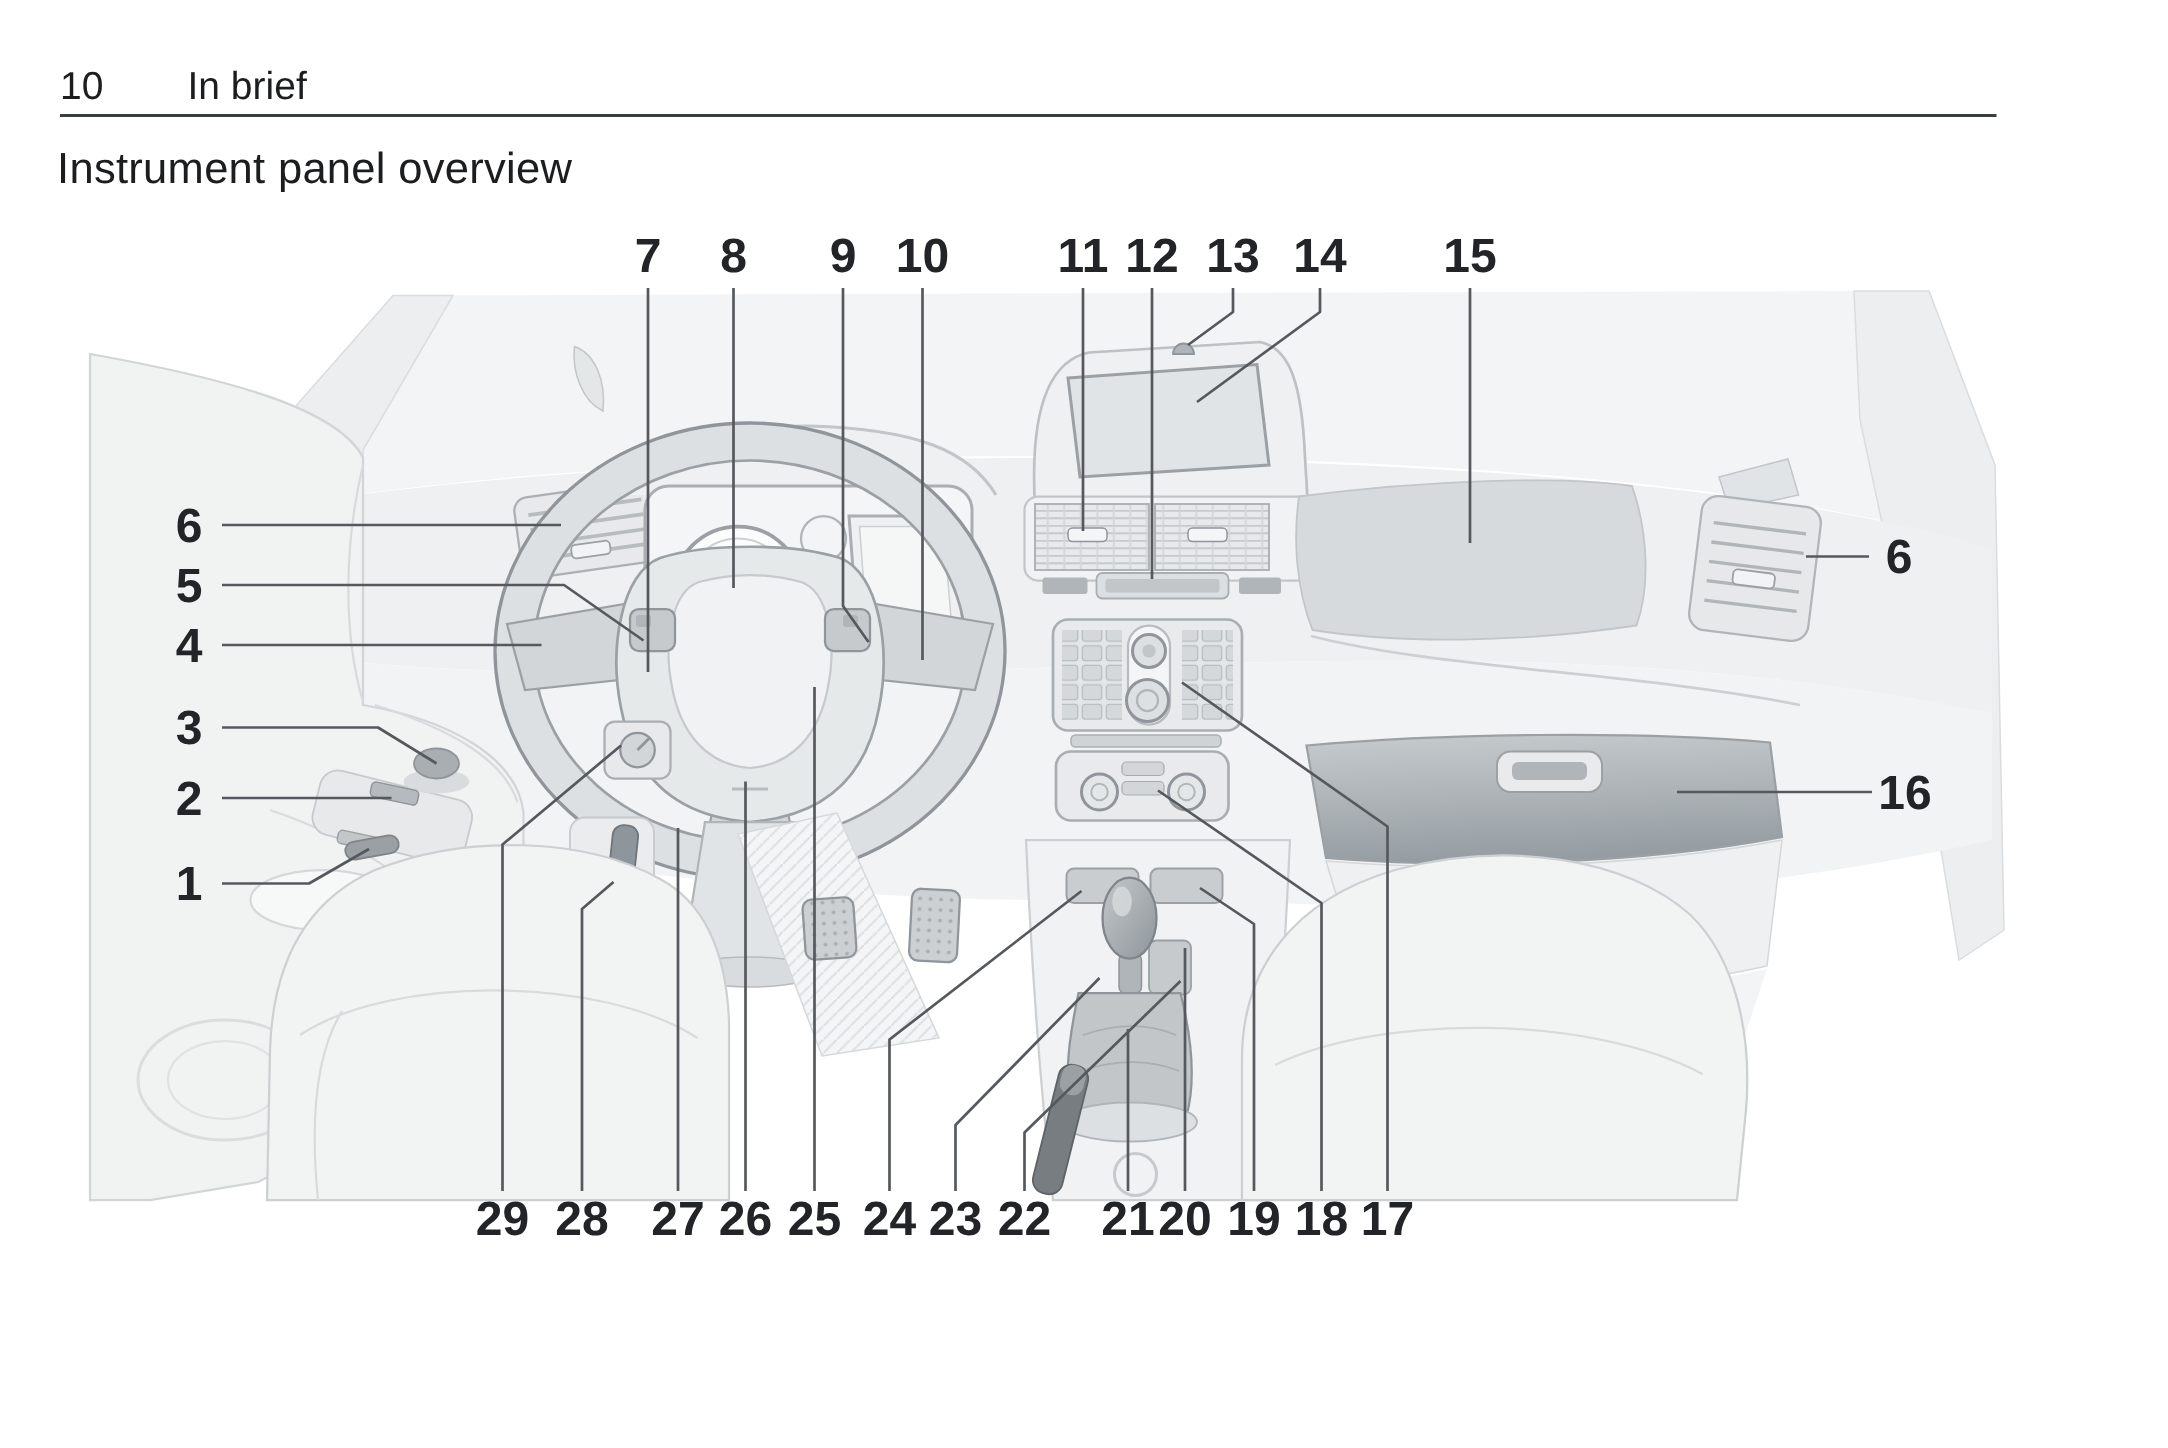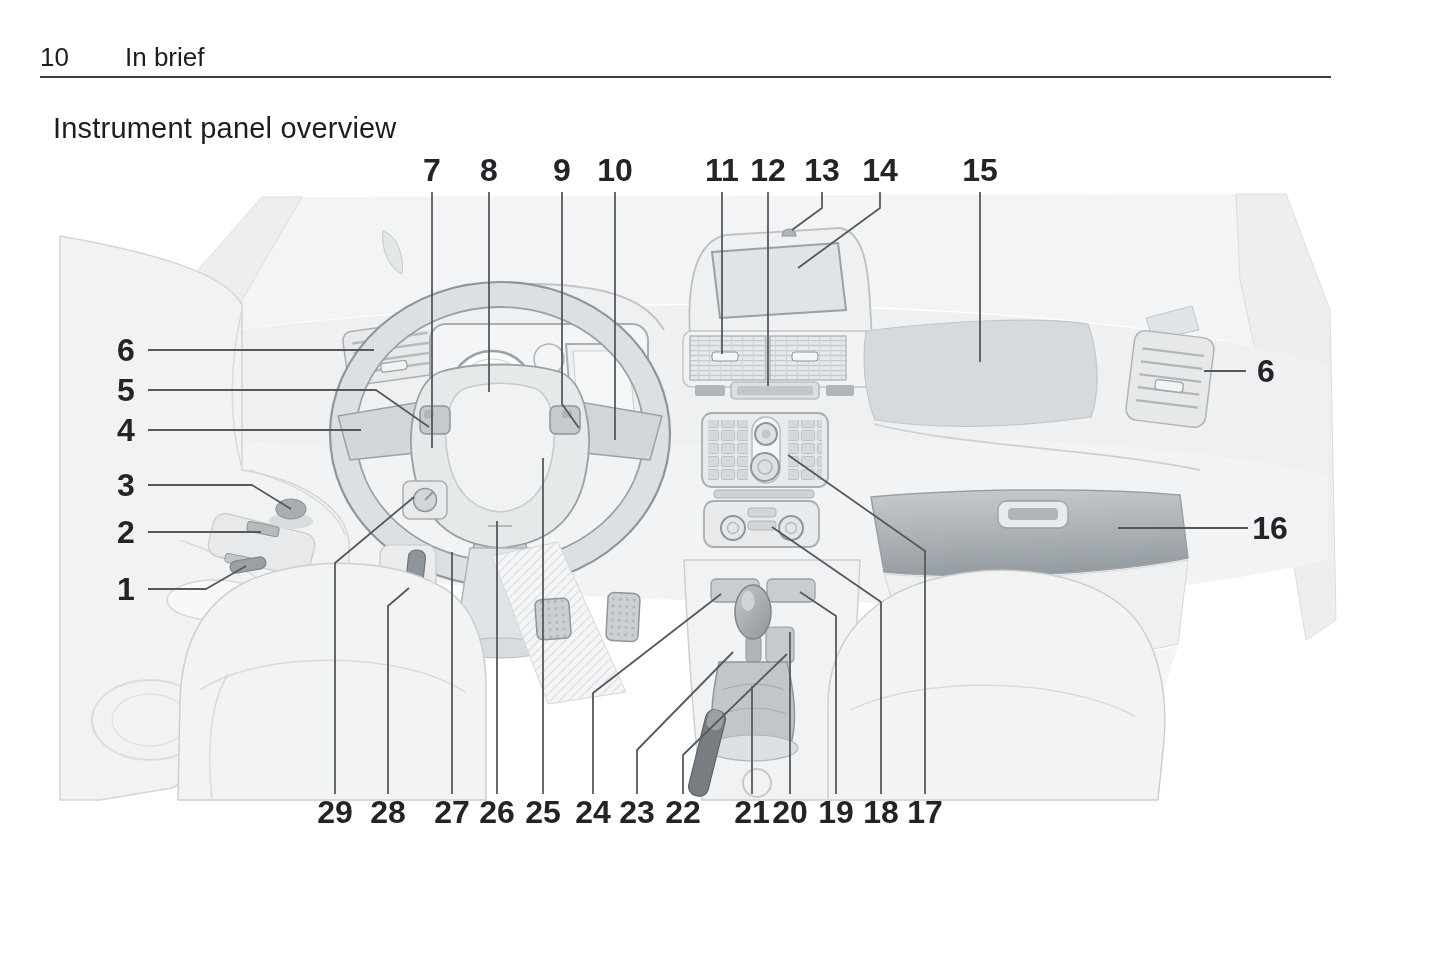--- a/index.html
+++ b/index.html
@@ -3,21 +3,21 @@
 <meta charset="utf-8">
 <style>
   html,body{margin:0;padding:0;}
   body{
     width:1445px;height:965px;background:#ffffff;position:relative;
     font-family:"Liberation Sans",sans-serif;overflow:hidden;
   }
   .page-header{position:absolute;top:42px;left:40px;font-size:26px;color:#1b1d1f;white-space:nowrap;}
   .page-number{display:inline-block;width:85px;}
   .header-rule{position:absolute;top:76px;left:40px;width:1291px;height:2px;background:#3b3e41;}
-  .page-title{position:absolute;top:97px;left:38px;margin:15px;font-size:29px;font-weight:400;color:#1b1d1f;letter-spacing:.2px;}
+  .page-title{position:absolute;top:97px;left:38px;margin:0;font-size:29px;font-weight:400;color:#1b1d1f;letter-spacing:.2px;}
   figure.diagram{position:absolute;inset:0;margin:0;}
   svg.panel-art{position:absolute;top:0;left:0;}
   .leader{fill:none;stroke:#55595d;stroke-width:1.8px;stroke-linejoin:round;}
   .callout-num{font-family:"Liberation Sans",sans-serif;font-weight:bold;font-size:32px;fill:#222427;text-anchor:middle;}
 </style>
 </head>
 <body>
 
 <div class="page-header">
   <span class="page-number">10</span><span class="section-title">In brief</span>

